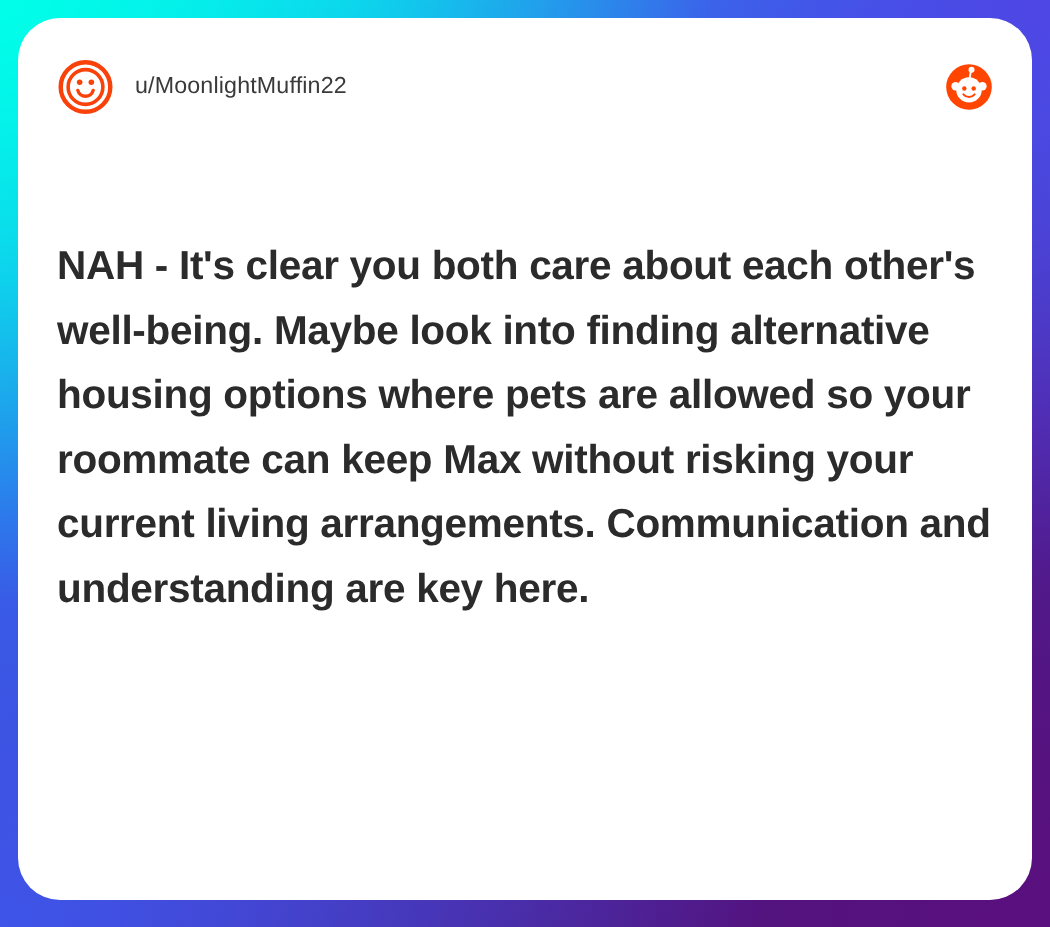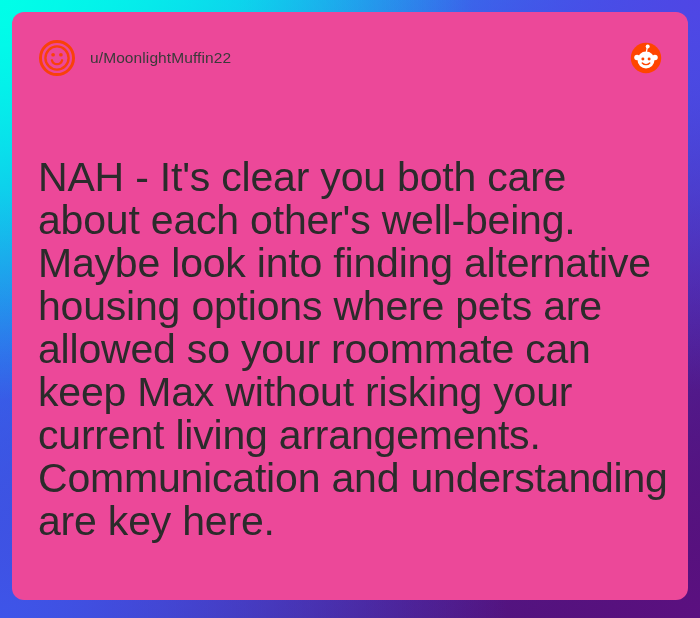--- a/index.html
+++ b/index.html
@@ -22,22 +22,22 @@
       radial-gradient(125% 120% at 0% 100%,  #3E55E9 0%,  rgba(62,85,233,0) 58%),
       radial-gradient(150% 140% at 100% 100%,#5B1080 0%,  rgba(91,16,128,0) 62%),
       linear-gradient(150deg, #09D8F2 0%, #2E6BEE 34%, #4A2FB4 66%, #3B1263 100%);
   }
 
   
   #card {
     position:absolute;
     left:12px; top:12px;
     width:676px; height:588px;
-    background:#ec4899;
-    border-radius:12px;
+    background:#ffffff;
+    border-radius:28px;
   }
 
   
   #post-header {
     position:absolute;
     left:0; top:0; right:0;
     height:92px;
     display:flex;
     align-items:center;
     padding:0 26px 0 26px;
@@ -54,25 +54,25 @@
     margin-left:auto;
     width:32px; height:32px;
     display:block;
   }
 
   
   #post-body {
     position:absolute;
     left:26px; top:144px;
     width:632px;
-    font-size:41px;
+    font-size:27px;
     line-height:43px;
     color:#2B2B2B;
     letter-spacing:-0.2px;
-    font-weight:400;
+    font-weight:700;
     white-space:pre-line;
   }
 </style>
 </head>
 <body>
 
 <div id="backdrop"></div>
 
 <div id="card">
 

